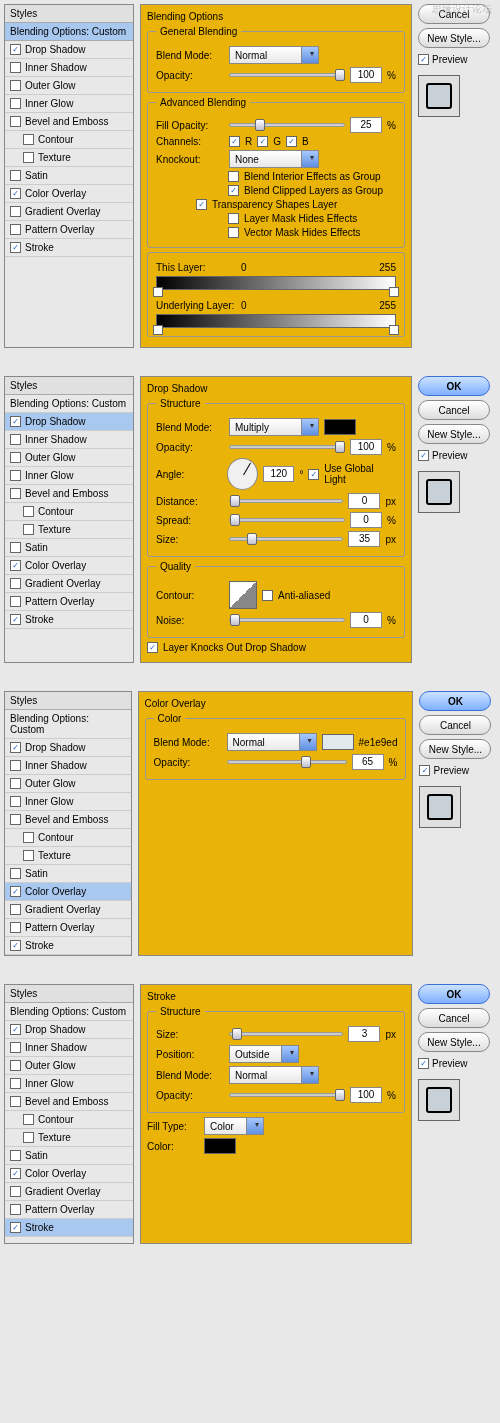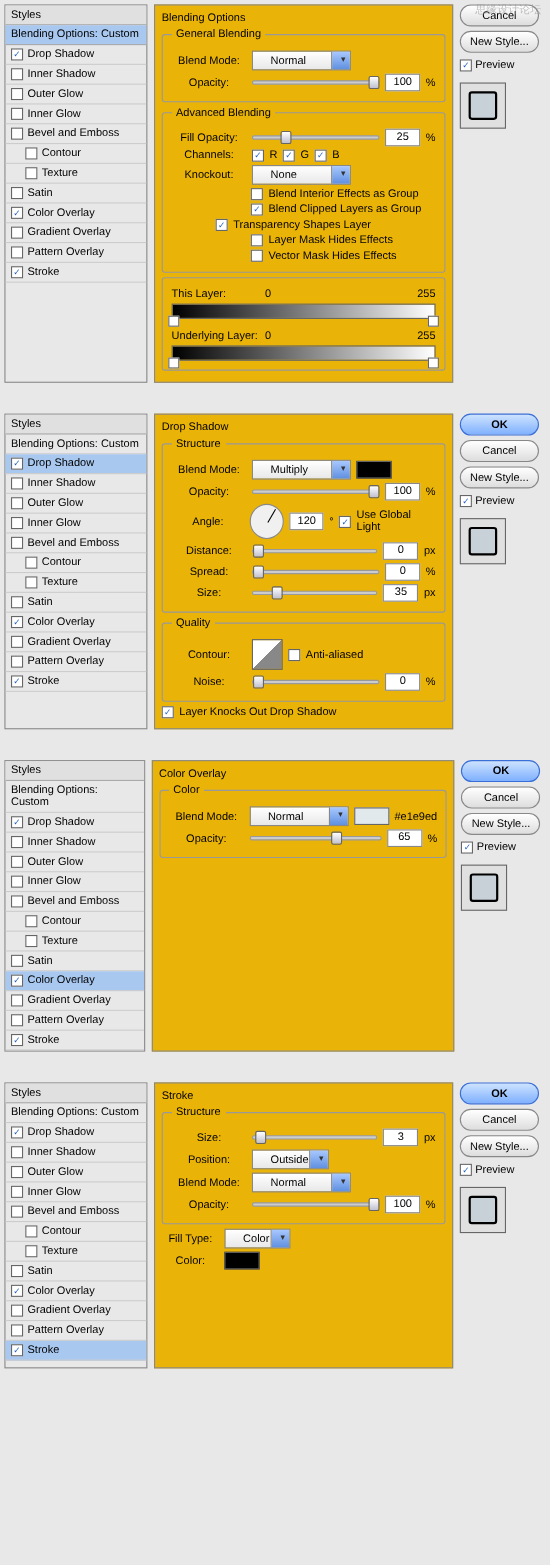--- a/index.html
+++ b/index.html
@@ -16,22 +16,22 @@
 .main-panel{flex:1;border:1px solid #888;background:#eab308;padding:6px}
 .right-panel{width:78px;display:flex;flex-direction:column;gap:4px;align-items:flex-start}
 .btn{width:72px;height:20px;border:1px solid #888;border-radius:10px;background:linear-gradient(#fff,#ddd);display:flex;align-items:center;justify-content:center;cursor:pointer}
 .btn.primary{background:linear-gradient(#cde3ff,#7fb0ff);border-color:#3a6fd8;font-weight:bold}
 .preview-chk{display:flex;align-items:center;gap:3px;margin-top:2px}
 .preview-box{width:42px;height:42px;border:1px solid #666;background:#e0e0e0;margin-top:6px;display:flex;align-items:center;justify-content:center}
 .preview-inner{width:26px;height:26px;border:2px solid #000;border-radius:3px;background:#c8d0d8}
 fieldset{border:1px solid #999;border-radius:3px;margin:4px 0;padding:6px 8px}
 legend{padding:0 4px;font-size:10px}
 .row{display:flex;align-items:center;gap:5px;margin:3px 0}
-.lbl{text-align:center;width:68px}
-.dd{height:18px;border:1px solid #888;background:linear-gradient(#fff,#e8e8e8);display:inline-flex;align-items:center;padding:0 16px;position:relative;min-width:90px}
+.lbl{text-align:left;width:68px}
+.dd{height:18px;border:1px solid #888;background:linear-gradient(#fff,#e8e8e8);display:inline-flex;align-items:center;padding:0 5px;position:relative;min-width:90px}
 .dd::after{content:"";position:absolute;right:0;top:0;width:16px;height:100%;background:linear-gradient(#a8c8ff,#6090e0);border-left:1px solid #888}
 .dd::before{content:"▾";position:absolute;right:4px;top:2px;font-size:8px;z-index:1;color:#333}
 .slider{height:4px;background:#ccc;border:1px solid #999;border-radius:2px;position:relative;flex:1;min-width:60px}
 .thumb{position:absolute;width:10px;height:12px;background:linear-gradient(#fff,#c0c0d0);border:1px solid #666;border-radius:2px;top:-5px}
 .numbox{width:32px;height:16px;border:1px solid #888;background:#fff;text-align:center;line-height:14px}
 .angle{width:32px;height:32px;border:1px solid #888;border-radius:50%;background:#f0f0f0;position:relative}
 .angle::after{content:"";position:absolute;width:1px;height:14px;background:#000;top:2px;left:50%;transform-origin:bottom;transform:rotate(30deg)}
 .swatch{width:32px;height:16px;border:1px solid #666;background:#000}
 .gradient{height:14px;border:1px solid #666;background:linear-gradient(to right,#000,#fff);margin:2px 0;position:relative}
 .gradient::after{content:"";position:absolute;left:-4px;bottom:-8px;width:8px;height:8px;background:#fff;border:1px solid #666}

